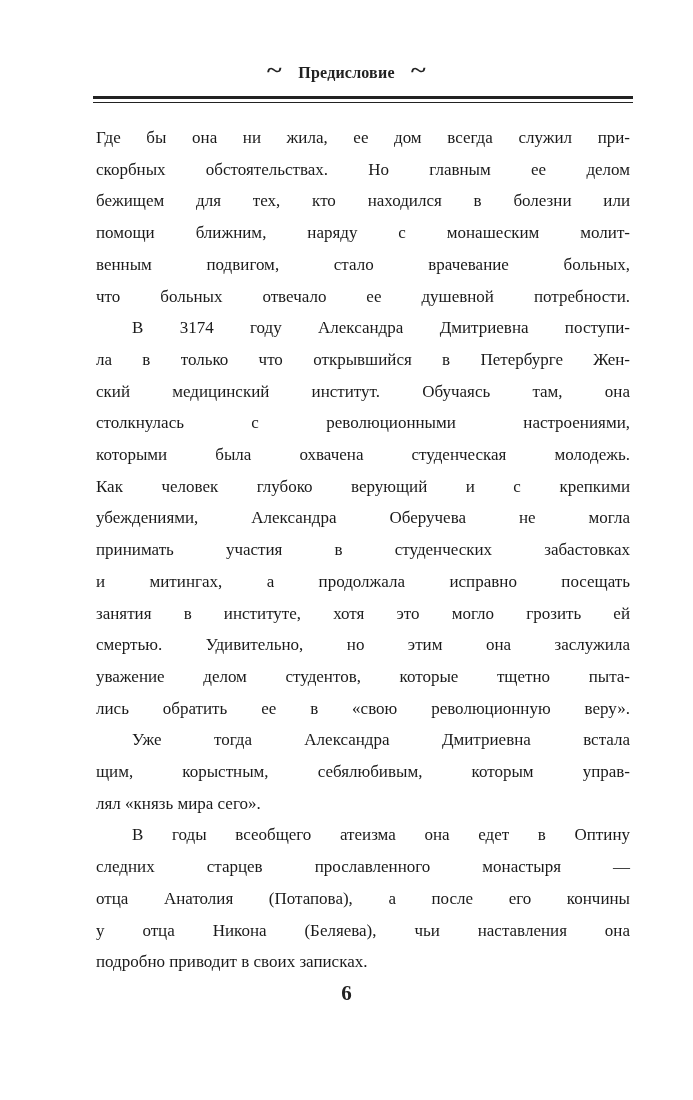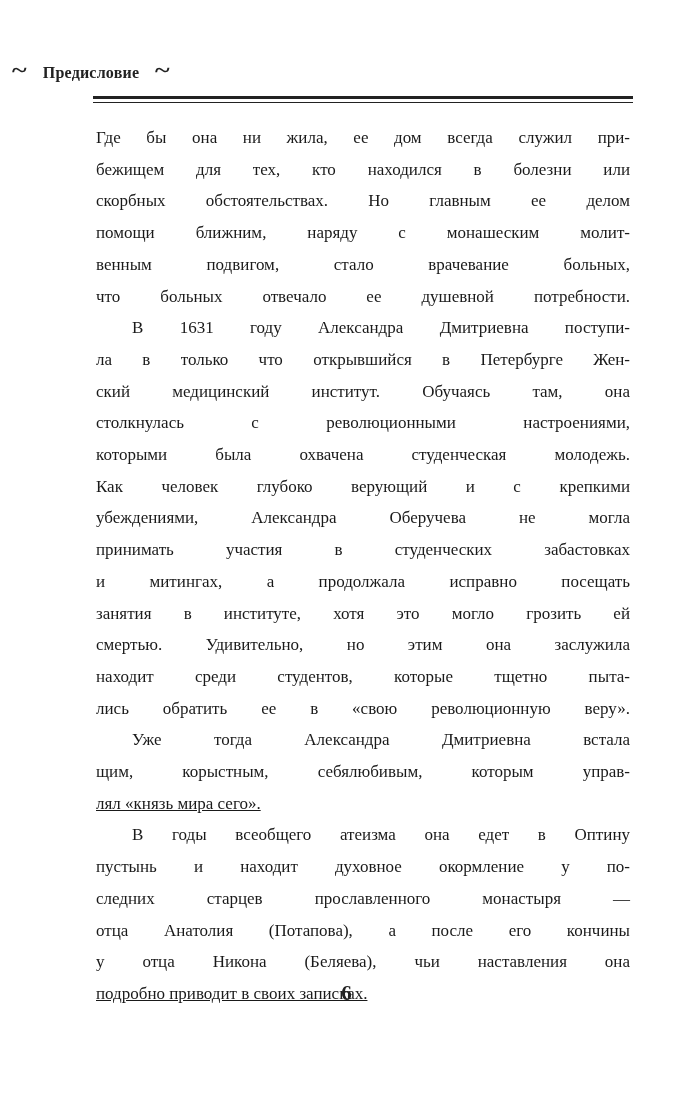--- a/index.html
+++ b/index.html
@@ -13,21 +13,21 @@
       position: relative;
       overflow: hidden;
       font-family: "Liberation Serif", "DejaVu Serif", serif;
       color: #1a1a1a;
     }
     .running-head {
       position: absolute;
       top: 60px;
       left: 0;
       width: 693px;
-      text-align: left;
+      text-align: center;
       font-size: 16px;
       font-weight: bold;
       letter-spacing: 0.2px;
       color: #222;
     }
     .running-head .tilde {
       display: inline-block;
       font-size: 20px;
       font-weight: bold;
       margin: 0 14px;
@@ -58,21 +58,20 @@
       display: block;
       white-space: nowrap;
       text-align-last: justify;
       text-align: justify;
     }
     .line.indent {
       padding-left: 36px;
     }
     .line.last {
       text-align-last: left;
-      text-decoration: underline;
     }
     .page-number {
       position: absolute;
       top: 981px;
       left: 0;
       width: 693px;
       text-align: center;
       font-size: 21px;
       font-weight: bold;
       color: #222;
@@ -85,45 +84,44 @@
   <span class="tilde">~</span>
   <span>Предисловие</span>
   <span class="tilde">~</span>
 </div>
 
 <div class="rule"></div>
 
 <div class="body-text">
 
   <span class="line">Где бы она ни жила, ее дом всегда служил при-</span>
+  <span class="line">скорбных обстоятельствах. Но главным ее делом</span>
   <span class="line">бежищем для тех, кто находился в болезни или</span>
-  <span class="line">скорбных обстоятельствах. Но главным ее делом</span>
   <span class="line">помощи ближним, наряду с монашеским молит-</span>
   <span class="line">венным подвигом, стало врачевание больных,</span>
   <span class="line">что больных отвечало ее душевной потребности.</span>
 
-  <span class="line indent">В 1631 году Александра Дмитриевна поступи-</span>
+  <span class="line indent">В 3174 году Александра Дмитриевна поступи-</span>
   <span class="line">ла в только что открывшийся в Петербурге Жен-</span>
   <span class="line">ский медицинский институт. Обучаясь там, она</span>
   <span class="line">столкнулась с революционными настроениями,</span>
   <span class="line">которыми была охвачена студенческая молодежь.</span>
   <span class="line">Как человек глубоко верующий и с крепкими</span>
   <span class="line">убеждениями, Александра Оберучева не могла</span>
   <span class="line">принимать участия в студенческих забастовках</span>
   <span class="line">и митингах, а продолжала исправно посещать</span>
   <span class="line">занятия в институте, хотя это могло грозить ей</span>
   <span class="line">смертью. Удивительно, но этим она заслужила</span>
-  <span class="line">находит среди студентов, которые тщетно пыта-</span>
+  <span class="line">уважение делом студентов, которые тщетно пыта-</span>
   <span class="line">лись обратить ее в «свою революционную веру».</span>
 
   <span class="line indent">Уже тогда Александра Дмитриевна встала</span>
   <span class="line">щим, корыстным, себялюбивым, которым управ-</span>
   <span class="line last">лял «князь мира сего».</span>
 
   <span class="line indent">В годы всеобщего атеизма она едет в Оптину</span>
-  <span class="line">пустынь и находит духовное окормление у по-</span>
   <span class="line">следних старцев прославленного монастыря —</span>
   <span class="line">отца Анатолия (Потапова), а после его кончины</span>
   <span class="line">у отца Никона (Беляева), чьи наставления она</span>
   <span class="line last">подробно приводит в своих записках.</span>
 </div>
 
 <div class="page-number">6</div>
 
 </body></html>

